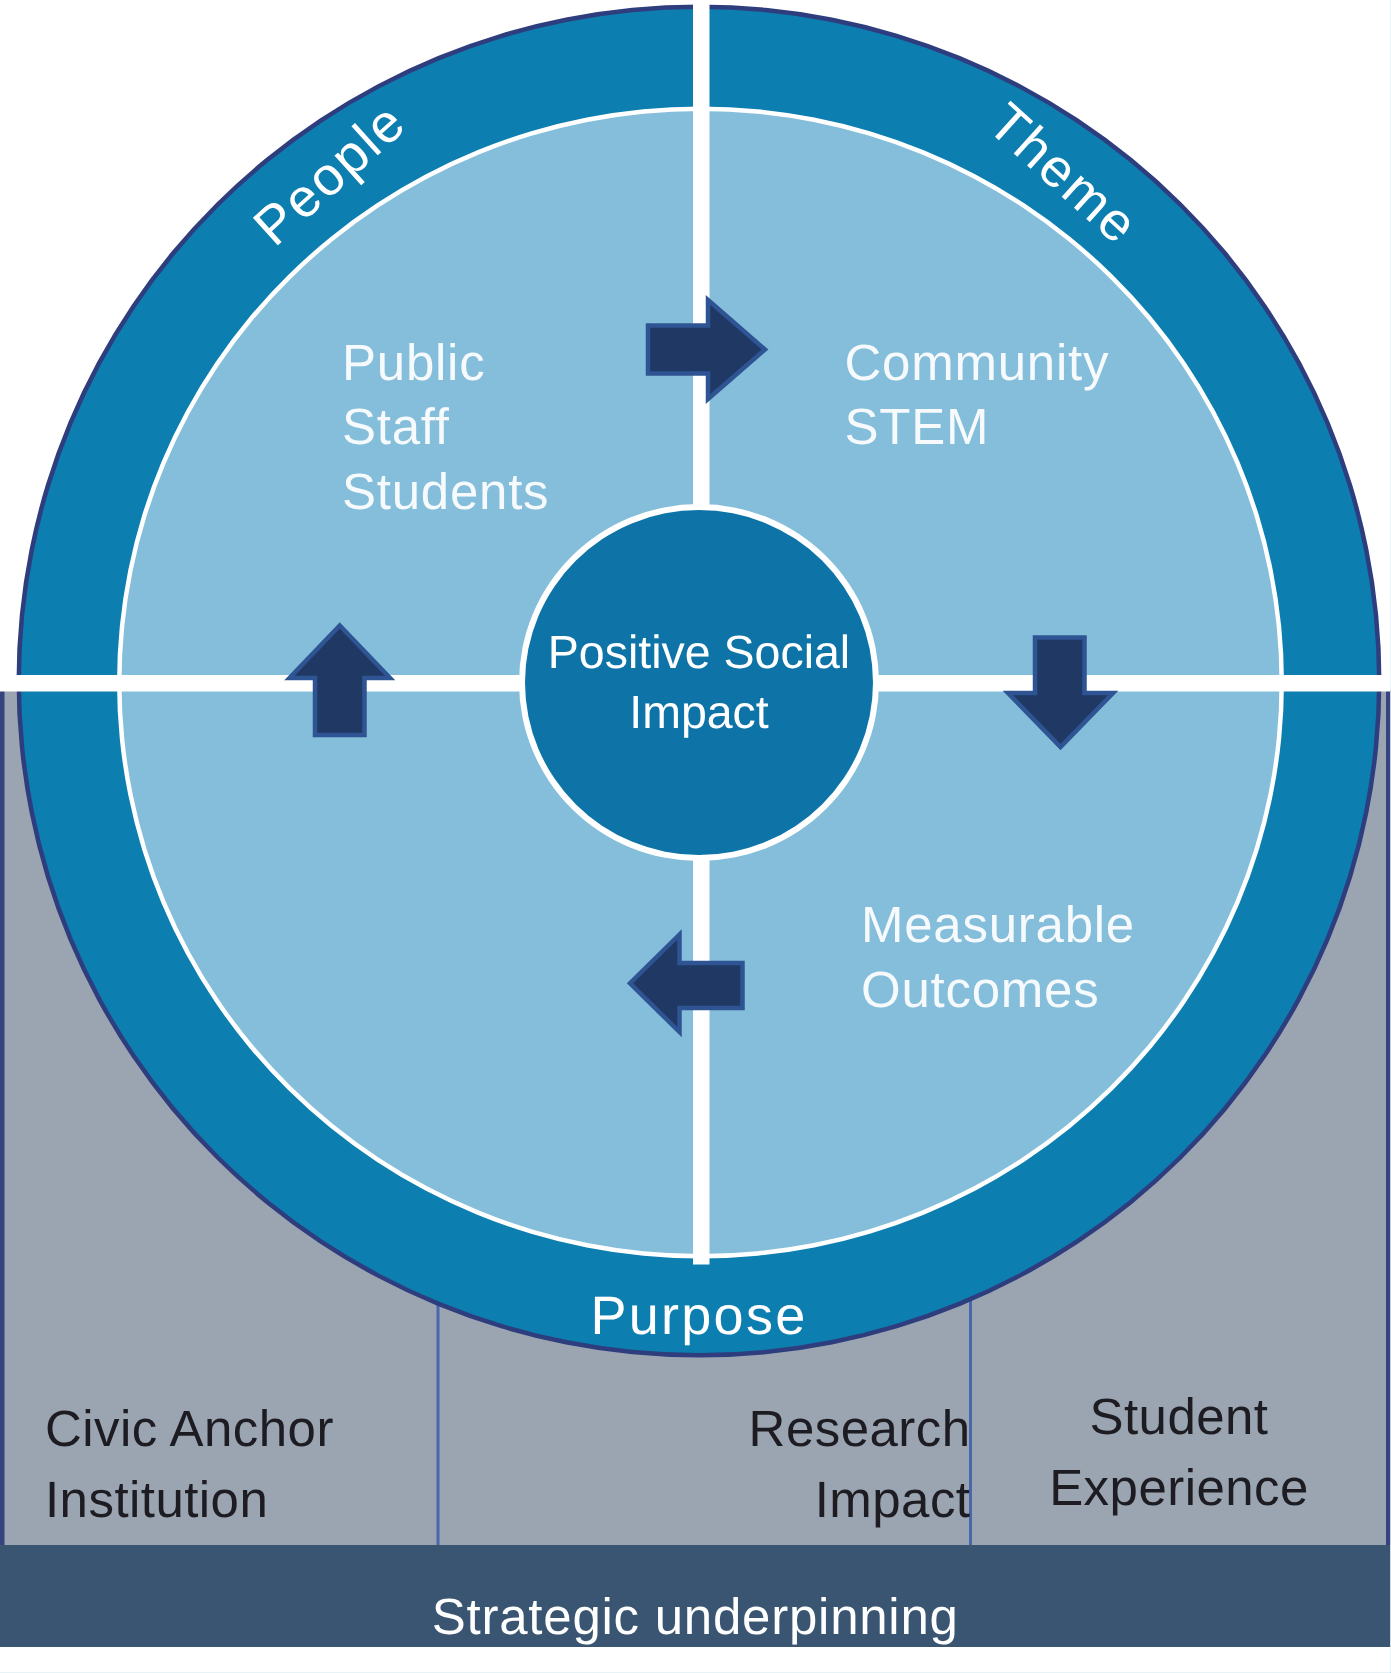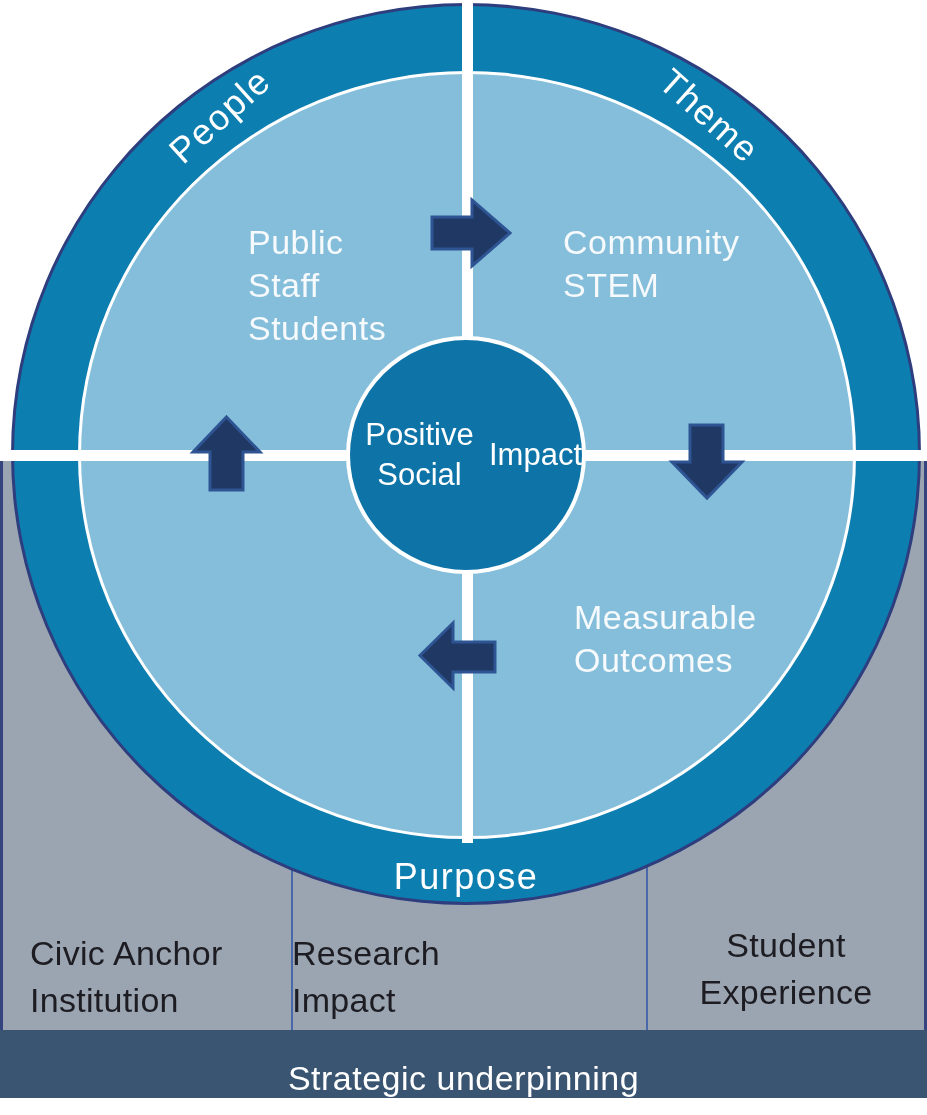--- a/index.html
+++ b/index.html
@@ -17,21 +17,21 @@
   .pillar-divider.d2 { left:646px; }
   .pillar-edge { top:460px; width:3px; height:570px; background:#35437E; }
   .pillar-edge.left { left:0; }
   .pillar-edge.right { left:924px; }
 
   .pillar-label {
     color:#1C1C22; font-size:34px; line-height:47px; letter-spacing:0.3px;
   }
   .pillar-label span { display:block; }
   .p1 { left:30px; top:930px; text-align:left; }
-  .p2 { left:292px; top:930px; width:355px; text-align:left; }
+  .p2 { left:292px; top:930px; width:355px; text-align:right; }
   .p3 { left:647px; top:922px; width:278px; text-align:center; }
 
   
   .footer-bar {
     left:0; top:1030px; width:927px; height:68px; background:#3A5571;
     display:flex; align-items:flex-end; justify-content:center;
     color:#ffffff; font-size:34px; letter-spacing:0.5px;
   }
 
   
@@ -42,39 +42,39 @@
   .inner-circle {
     left:78px; top:71px; width:778px; height:768px; border-radius:50%;
     background:#84BEDA; border:3px solid #ffffff; box-sizing:border-box;
   }
   .h-line { left:0; top:450px; width:927px; height:11px; background:#ffffff; }
   .v-line { left:462px; top:0; width:11px; height:843px; background:#ffffff; }
 
   .center-circle {
     left:346px; top:336px; width:240px; height:238px; border-radius:50%;
     background:#0E74A8; border:4px solid #ffffff; box-sizing:border-box;
-    display:flex; flex-direction:row; align-items:center; justify-content:center;
+    display:flex; flex-direction:column; align-items:center; justify-content:center;
     text-align:center; color:#ffffff; font-size:31px; line-height:40px;
   }
 
   
   .ring-label {
     color:#ffffff; font-size:36px; letter-spacing:1.5px; white-space:nowrap;
     transform:translate(-50%,-50%);
   }
   .ring-label.people { left:220px; top:116px; transform:translate(-50%,-50%) rotate(-42deg); }
   .ring-label.theme  { left:709px; top:116px; transform:translate(-50%,-50%) rotate(42deg); }
   .ring-label.purpose{ left:466px; top:877px; }
 
   
   .q-label {
     color:#F6FAFC; font-size:34px; line-height:43px; letter-spacing:0.5px;
   }
   .q-label span { display:block; }
-  .q-tl { left:228px; top:221px;margin-left:20px; }
+  .q-tl { left:228px; top:221px; }
   .q-tr { left:563px; top:221px; }
   .q-bl { left:230px; top:612px; }
   .q-br { left:574px; top:596px; }
 
   
   svg.flow-arrow { overflow:visible; display:block; }
   svg.flow-arrow polygon { fill:#1F3864; stroke:#2F5493; stroke-width:3; stroke-linejoin:miter; }
   .arrow-right { left:432px; top:200px; }
   .arrow-down  { left:672px; top:425px; }
   .arrow-left  { left:420px; top:623px; }

